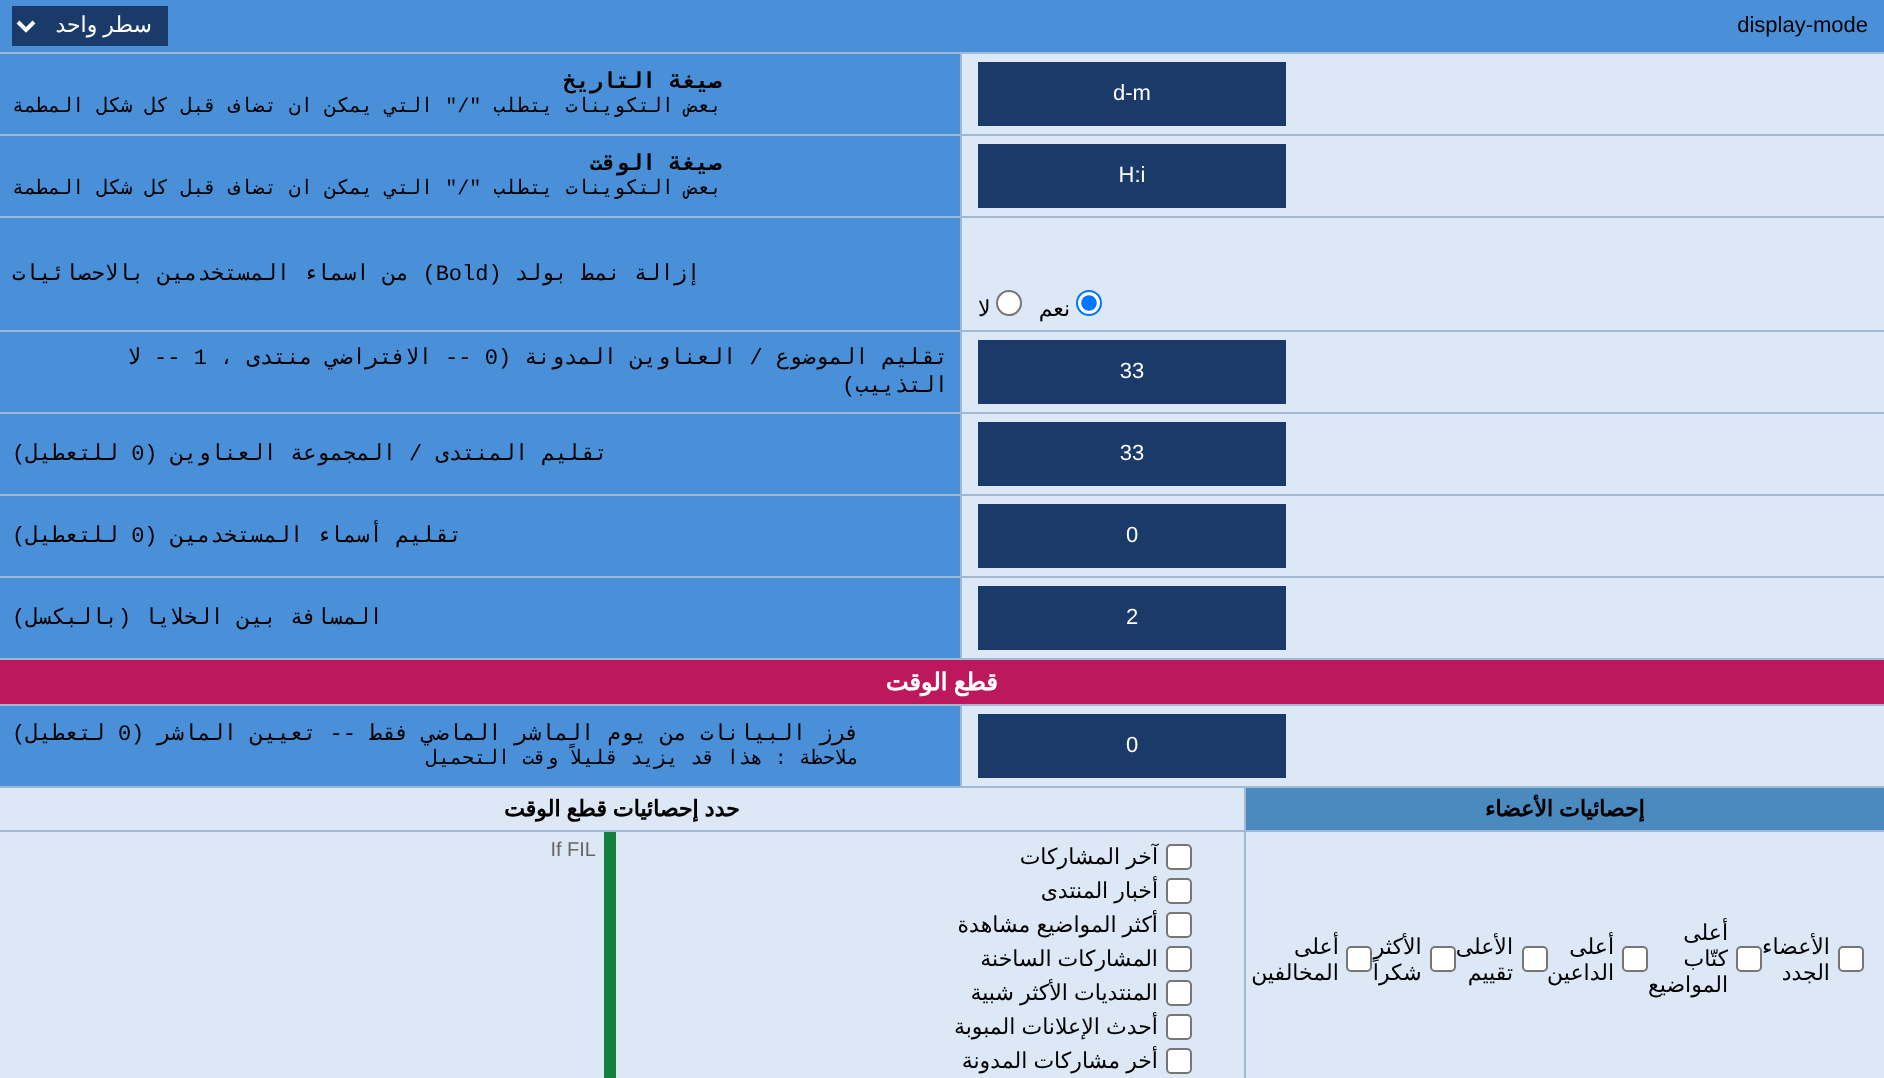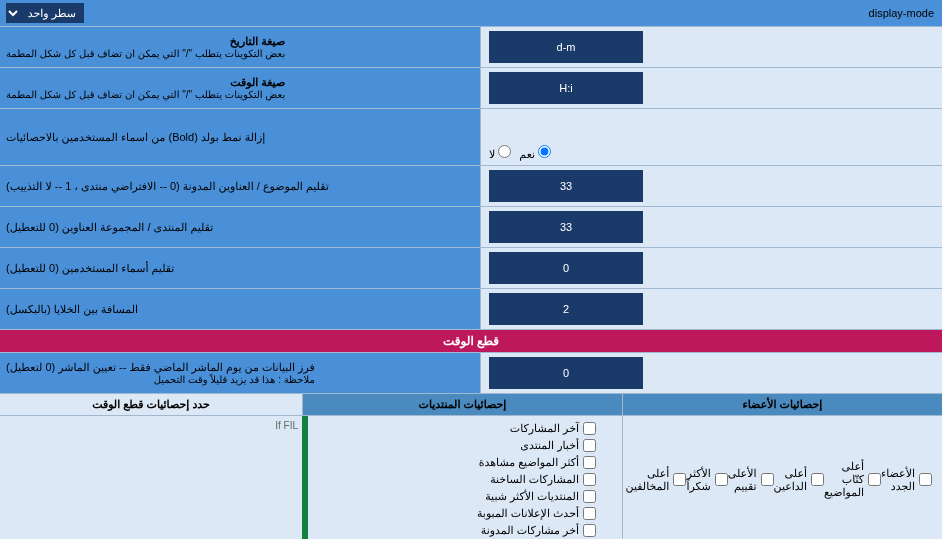--- a/index.html
+++ b/index.html
@@ -34,20 +34,21 @@
     }
     .right-cell {
       width: 480px;
       background: #4a90d9;
       padding: 3px 6px;
       display: flex;
       align-items: center;
       justify-content: flex-end;
       color: #000;
       font-size: 11px;
+      font-family: Liberation Mono, monospace;
     }
     .input-field {
       background: #1a3a6a;
       color: #fff;
       border: none;
       padding: 16px 6px;
       font-size: 11px;
       text-align: center;
       min-width: 80px;
       height: 20px;
@@ -227,21 +228,20 @@
     <div class="right-cell">
       <div>
         <div style="direction:rtl; font-size:11px;">فرز البيانات من يوم الماشر الماضي فقط -- تعيين الماشر (0 لتعطيل)</div>
         <div class="note-text">ملاحظة : هذا قد يزيد قليلاً وقت التحميل</div>
       </div>
     </div>
   </div>
 
   <div style="display:flex; width:100%; background:#dce8f5; border-bottom:1px solid #a0b8d0; min-height:22px;">
     <div style="width:320px; background:#4a8abf; display:flex; align-items:center; justify-content:center; padding:2px 6px; font-size:11px; font-weight:bold; border-left:1px solid #a0b8d0;">إحصائيات الأعضاء</div>
-    <div style="width:320px; background:#4a8abf; display:flex; align-items:center; justify-content:center; padding:3px 6px; font-size:11px; font-weight:bold; border-left:1px solid #a0b8d0;">إحصائيات المنتديات</div>
     <div style="flex:1; background:#dce8f5; display:flex; align-items:center; justify-content:center; padding:3px 6px; font-size:11px; font-weight:bold;">حدد إحصائيات قطع الوقت</div>
   </div>
 
   <div style="display:flex; width:100%; background:#dce8f5; border-bottom:1px solid #a0b8d0;">
 
     <div style="width:320px; display:flex; flex-direction:row; padding:4px 10px; border-left:1px solid #a0b8d0;">
       <div class="checkbox-item">
         <input type="checkbox" style="">
         <span>الأعضاء الجدد</span>
       </div>

